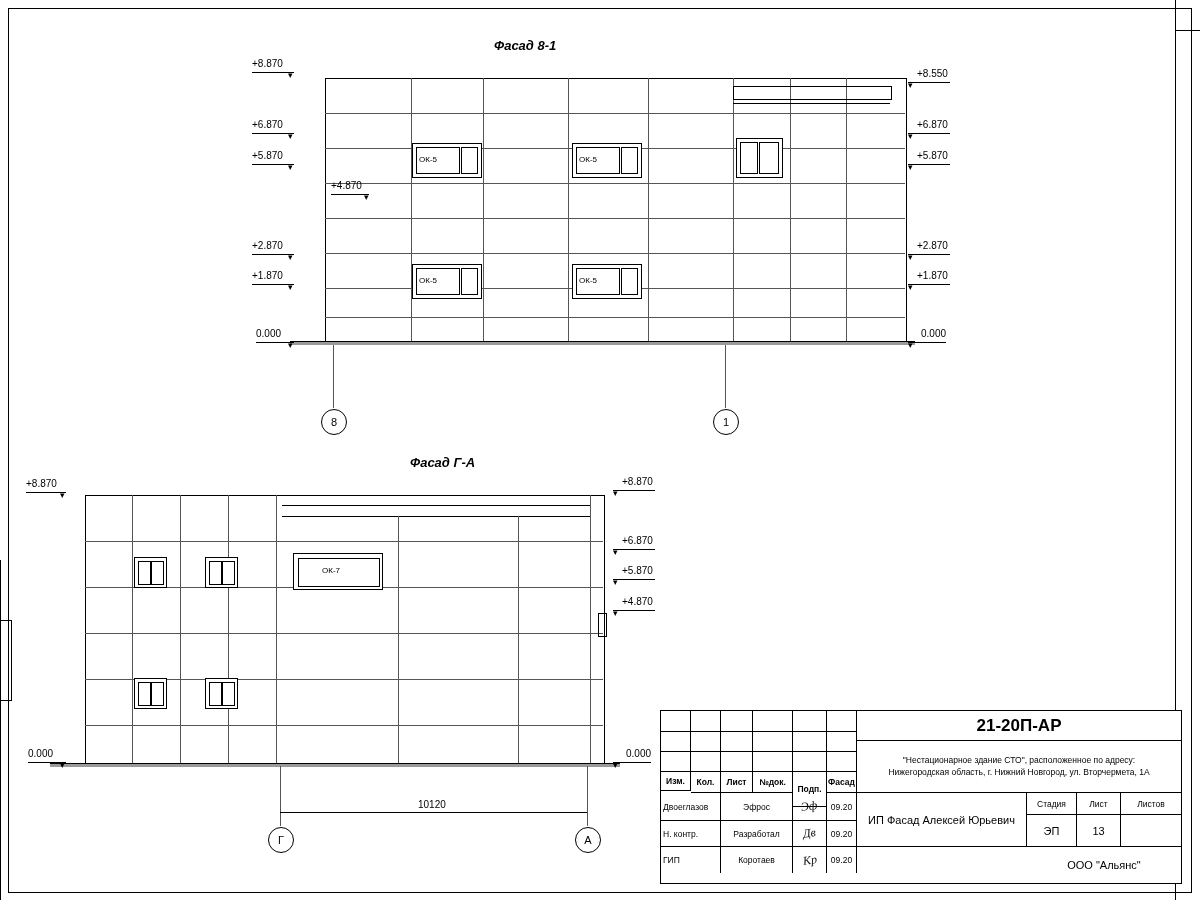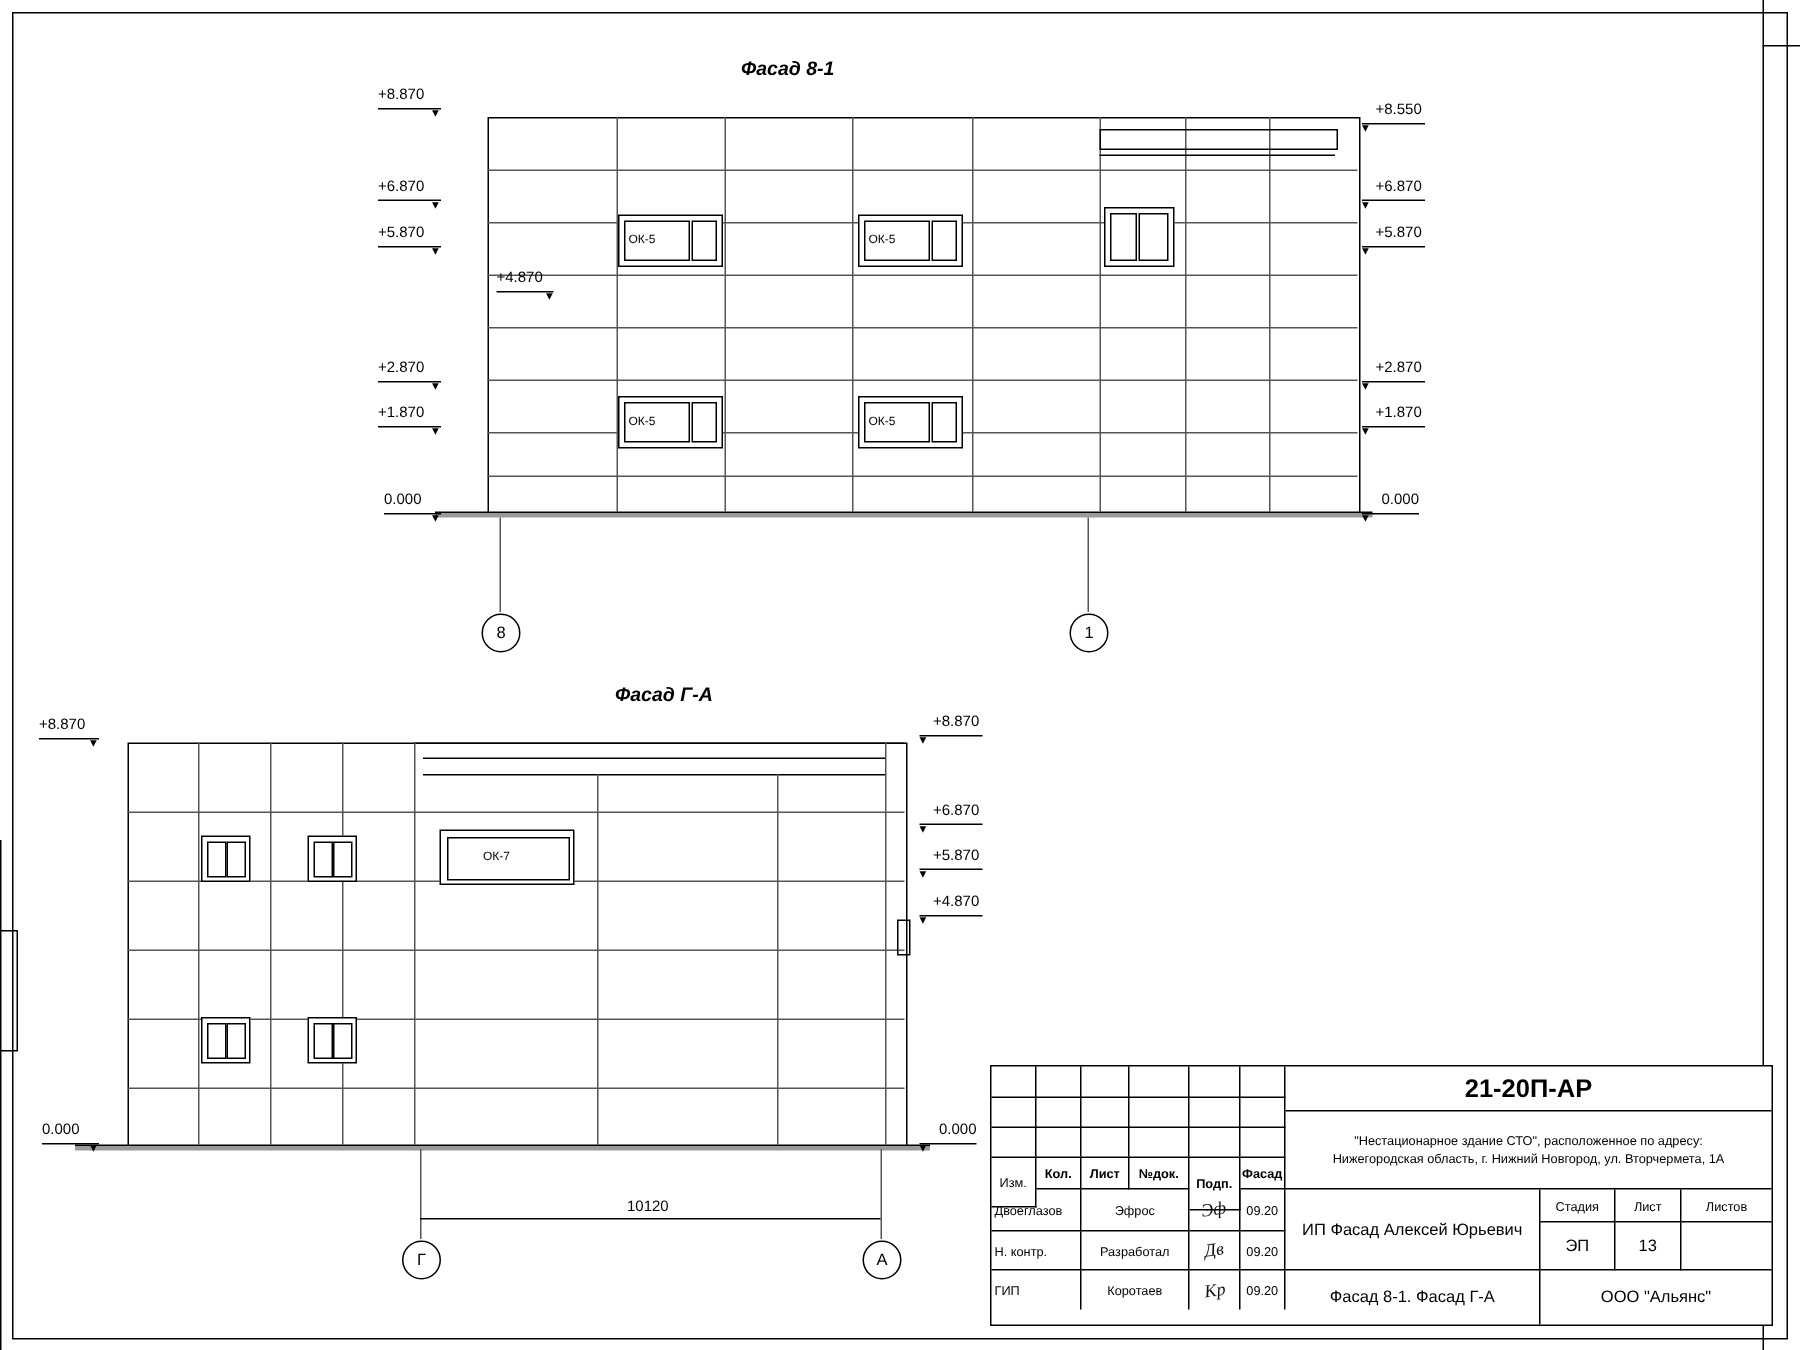--- a/index.html
+++ b/index.html
@@ -253,21 +253,21 @@
     <div class="cell nbb" style="left:0;top:0;width:30px;height:60px;"></div>
     <div class="cell nbb" style="left:30px;top:0;width:30px;height:60px;"></div>
     <div class="cell nbb" style="left:60px;top:0;width:32px;height:60px;"></div>
     <div class="cell nbb" style="left:92px;top:0;width:40px;height:60px;"></div>
     <div class="cell nbb" style="left:132px;top:0;width:34px;height:60px;"></div>
     <div class="cell nbb" style="left:166px;top:0;width:30px;height:60px;"></div>
     <div class="line hl" style="left:0;top:20px;width:196px;"></div>
     <div class="line hl" style="left:0;top:40px;width:196px;"></div>
     <div class="line hl" style="left:0;top:60px;width:196px;"></div>
 
-    <div class="cell sm" style="left:0;top:60px;width:30px;height:34px;font-weight:normal;">Изм.</div>
+    <div class="cell sm" style="left:0;top:60px;width:30px;height:20px;font-weight:bold;">Изм.</div>
     <div class="cell sm" style="left:30px;top:60px;width:30px;height:22px;font-weight:bold;">Кол.</div>
     <div class="cell sm" style="left:60px;top:60px;width:32px;height:22px;font-weight:bold;">Лист</div>
     <div class="cell sm" style="left:92px;top:60px;width:40px;height:22px;font-weight:bold;">№док.</div>
     <div class="cell sm" style="left:132px;top:60px;width:34px;height:36px;font-weight:bold;">Подп.</div>
     <div class="cell sm" style="left:166px;top:60px;width:30px;height:22px;font-weight:bold;">Фасад</div>
 
     <div class="cell sm" style="left:0;top:82px;width:60px;height:28px;justify-content:flex-start;">Двоеглазов</div>
     <div class="cell sm" style="left:60px;top:82px;width:72px;height:28px;">Эфрос</div>
     <div class="cell" style="left:132px;top:82px;width:34px;height:28px;">
         <span class="sig">Эф</span>
@@ -298,17 +298,16 @@
     <div class="cell med" style="left:196px;top:82px;width:170px;height:54px;">ИП Фасад Алексей Юрьевич</div>
 
     <div class="cell sm" style="left:366px;top:82px;width:50px;height:22px;">Стадия</div>
     <div class="cell sm" style="left:416px;top:82px;width:44px;height:22px;">Лист</div>
     <div class="cell sm nb" style="left:460px;top:82px;width:60px;height:22px;">Листов</div>
 
     <div class="cell med" style="left:366px;top:104px;width:50px;height:32px;">ЭП</div>
     <div class="cell med" style="left:416px;top:104px;width:44px;height:32px;">13</div>
     <div class="cell med nb" style="left:460px;top:104px;width:60px;height:32px;"></div>
 
-    <div class="cell med nbb" style="left:196px;top:136px;width:170px;height:36px;">Фасад 8-1. Фасад Г-А</div>
     <div class="cell med nbb nb" style="left:366px;top:136px;width:154px;height:36px;">ООО "Альянс"</div>
   </div>
 
 </div>
 
 </body></html>

